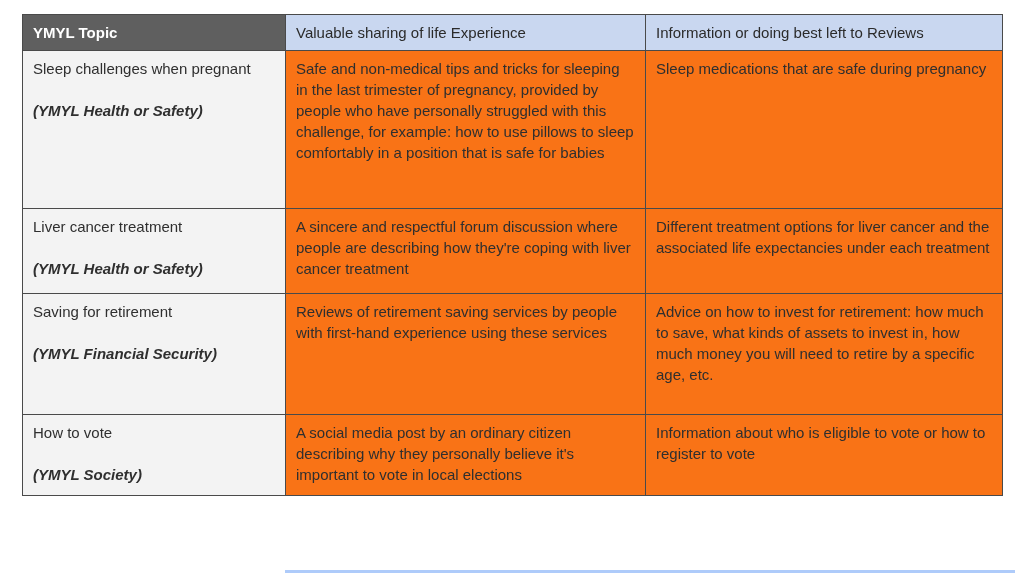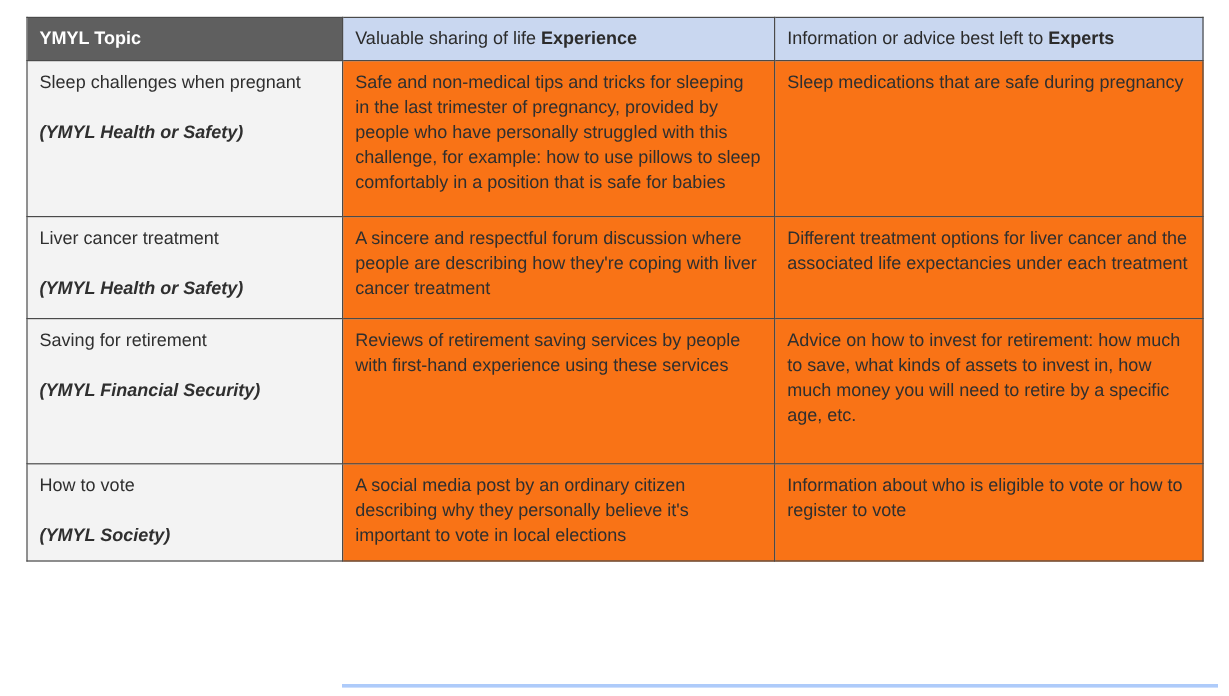--- a/index.html
+++ b/index.html
@@ -38,31 +38,31 @@
     background: #5f5f5f;
     color: #ffffff;
     font-weight: bold;
     vertical-align: middle;
   }
   th.hdr-blue {
     background: #c9d7f0;
     color: #2b2b2b;
     vertical-align: middle;
   }
-  th.hdr-blue .bold-word { font-weight: bold; margin-top: 22px; }
+  th.hdr-blue .bold-word { font-weight: normal; margin-top: 22px; }
 
   
   td.topic-cell { background: #f3f3f3; }
   td.body-cell  { background: #f97316; }
   .topic-category {
     font-style: italic;
     margin-top: 21px;
     font-weight: bold;
   }
-  tr.r0 { height: 130px; margin-top: 32px; }
+  tr.r0 { height: 158px; margin-top: 32px; }
   tr.r1 { height: 85px; }
   tr.r2 { height: 86px; }
   tr.r3 { height: 121px; }
   tr.r4 { height: 81px; padding-left: 23px; }
 
   .bottom-accent {
     position: absolute;
     left: 285px; top: 570px;
     width: 730px; height: 3px;
     background: #aecbfa;
@@ -76,21 +76,21 @@
   <table class="ymyl-table">
     <colgroup>
       <col class="c1">
         <col class="c2">
         <col class="c3">
     </colgroup>
     <thead>
       <tr class="hdr">
         <th class="hdr-dark">YMYL Topic</th>
         <th class="hdr-blue"><span>Valuable sharing of life </span><span class="bold-word">Experience</span></th>
-        <th class="hdr-blue"><span>Information or advice best left to </span><span class="bold-word">Experts</span></th>
+        <th class="hdr-blue"><span>Information or doing best left to </span><span class="bold-word">Reviews</span></th>
       </tr>
     </thead>
     <tbody>
       <tr class="r0">
         <td class="topic-cell">
           <div>Sleep challenges when pregnant</div>
           <div class="topic-category">(YMYL Health or Safety)</div>
         </td>
         <td class="body-cell">Safe and non-medical tips and tricks for sleeping in the last trimester of pregnancy, provided by people who have personally struggled with this challenge, for example: how to use pillows to sleep comfortably in a position that is safe for babies</td>
         <td class="body-cell">Sleep medications that are safe during pregnancy</td>

